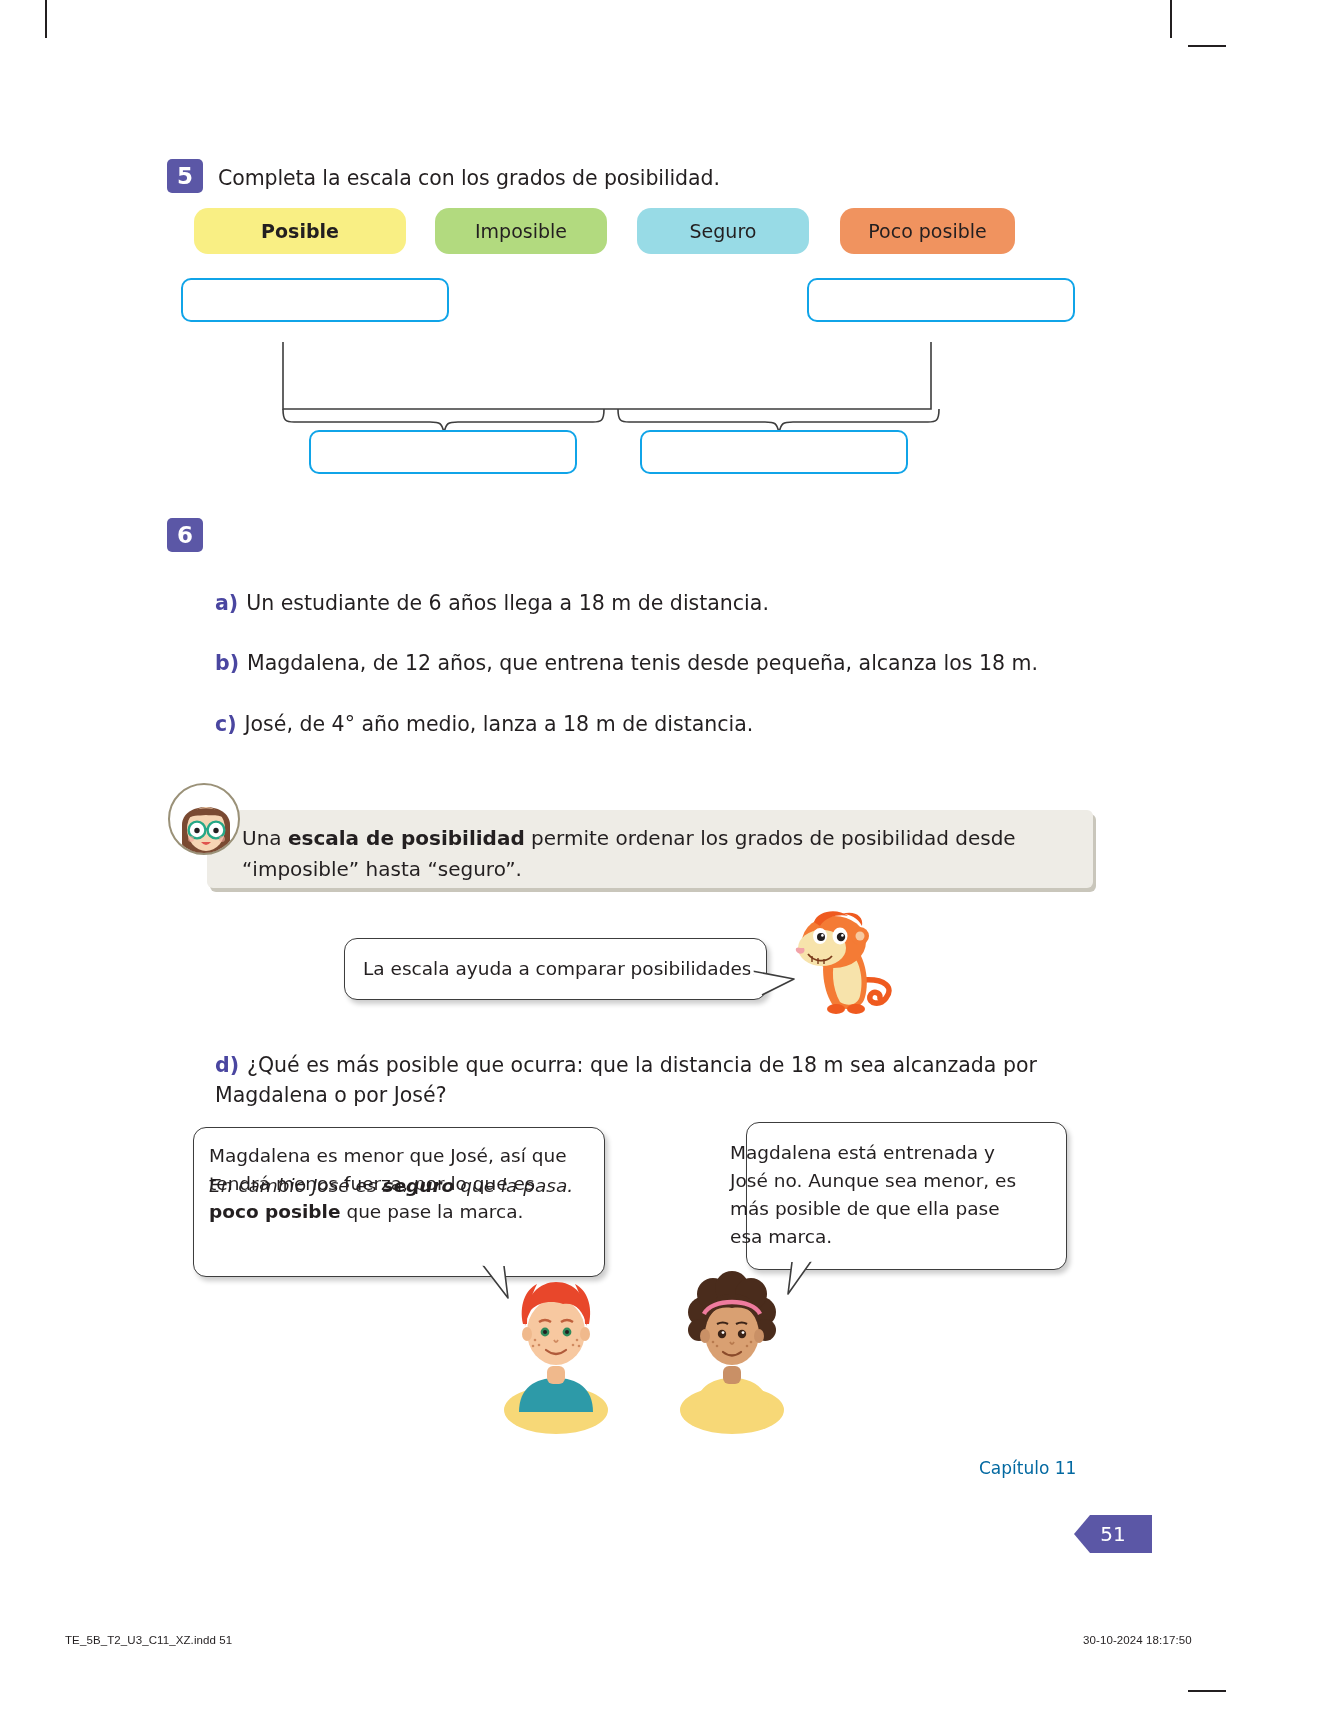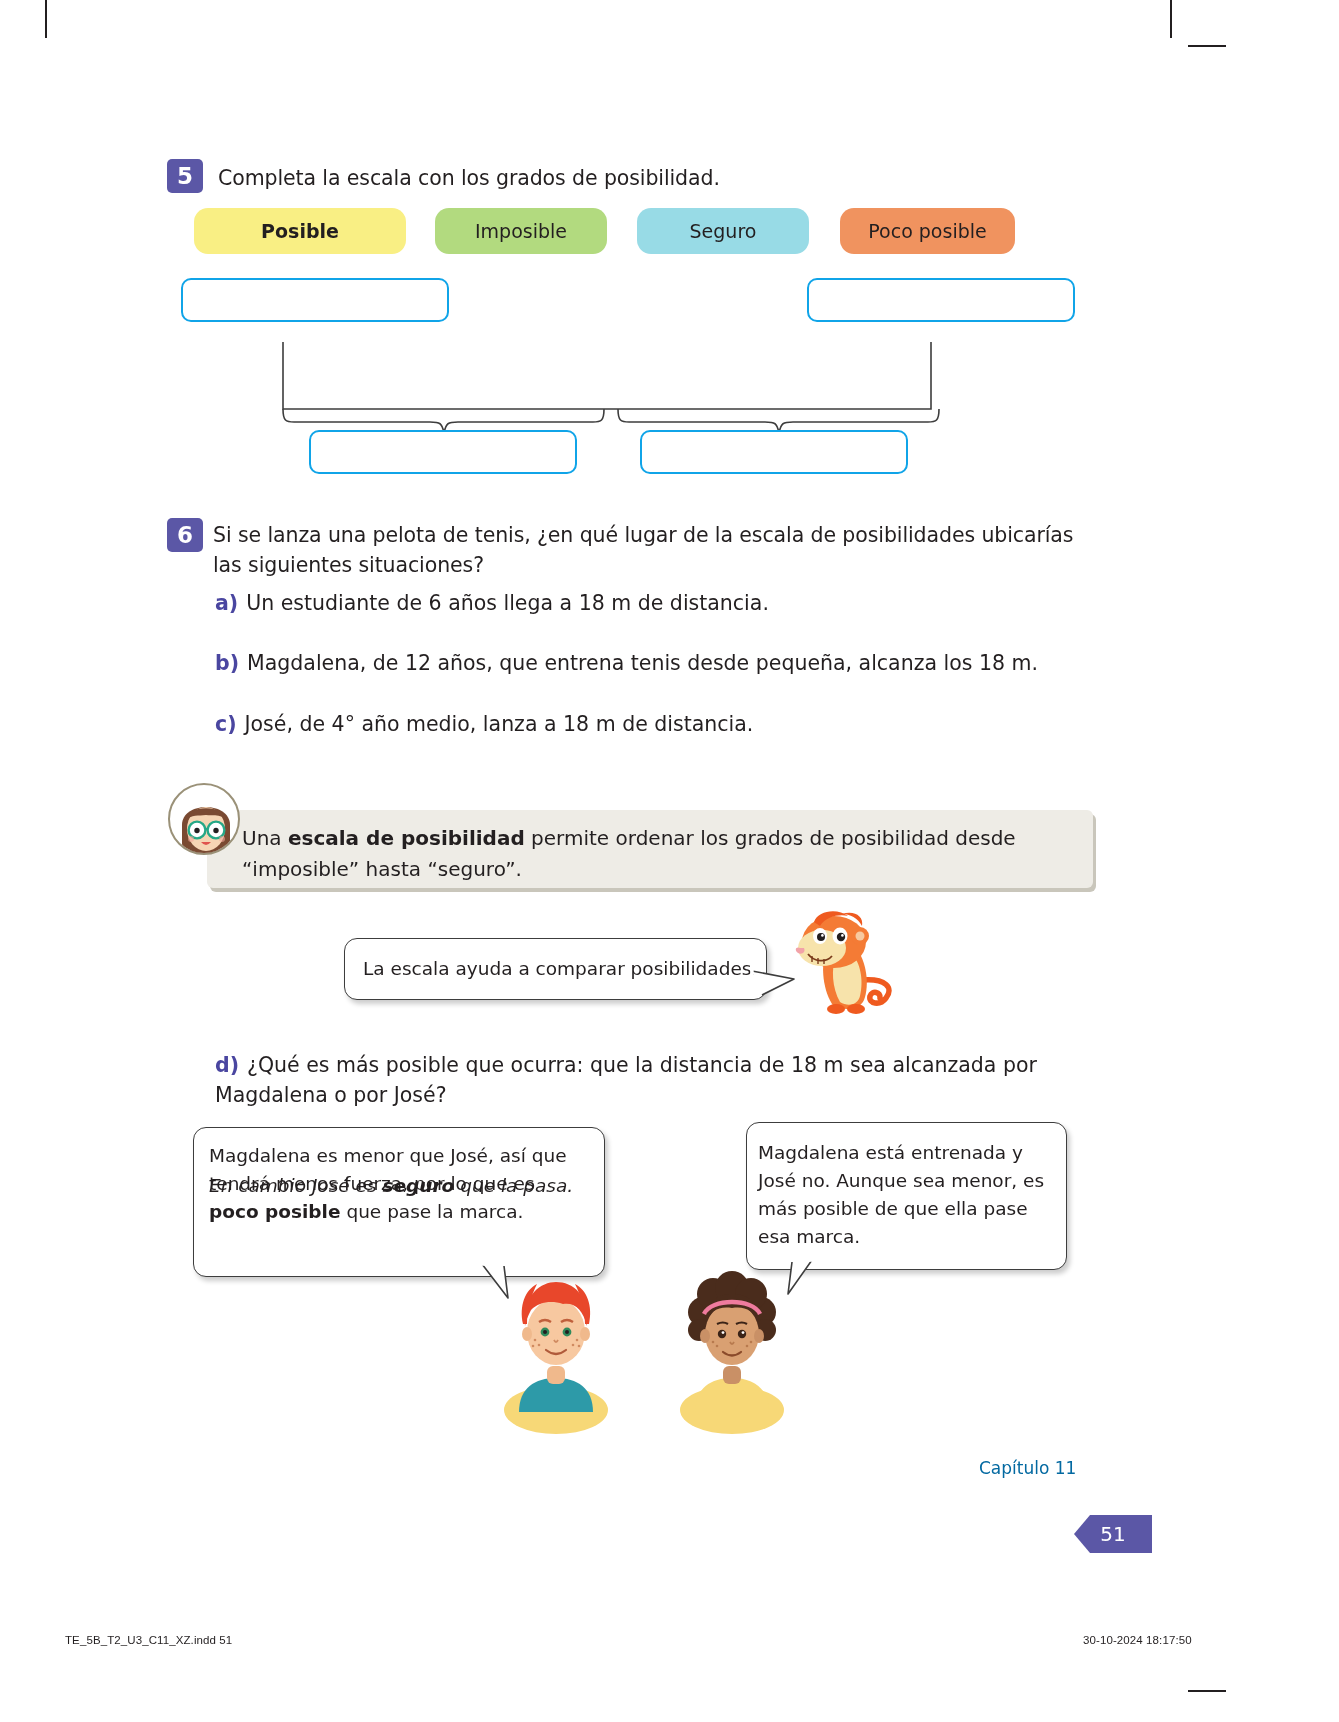--- a/index.html
+++ b/index.html
@@ -164,21 +164,20 @@
       <path d="M 348 78 C 348 90, 351 91, 359 91 L 495 91 C 505 91, 507 92, 509 102
                C 511 92, 513 91, 523 91 L 658 91 C 666 91, 669 90, 669 78" fill="none" stroke="#3d3d3d" stroke-width="1.6" transform="translate(0,-9)"></path>
     </svg>
   </div>
 
   <div class="abox" style="left:309px; top:430px; width:268px; height:44px;"></div>
   <div class="abox" style="left:640px; top:430px; width:268px; height:44px;"></div>
 
   <div class="exnum" style="left:167px; top:518px;">6</div>
 
-  <div class="stem" style="left:213px; top:520px; width:878px;">Si se lanza una pelota de tenis, ¿en qué lugar de la escala de posibilidades ubicarías las siguientes situaciones?</div>
 
   <div class="item" style="left:215px; top:588px; width:880px;">
     <span class="lt">a)</span><span>Un estudiante de 6 años llega a 18 m de distancia.</span>
   </div>
 
   <div class="item" style="left:215px; top:648px; width:880px;">
     <span class="lt">b)</span><span>Magdalena, de 12 años, que entrena tenis desde pequeña, alcanza los 18 m.</span>
   </div>
 
   <div class="item" style="left:215px; top:709px; width:880px;">
@@ -275,21 +274,21 @@
     <span>En cambio José es </span><b>seguro</b><span> que la pasa.</span>
   </div>
   <div style="position:absolute; left:478px; top:1262px; width:50px; height:42px;">
     <svg width="50" height="42" viewBox="0 0 50 42">
       <path d="M4 2 L30 36 L26 4" fill="#ffffff" stroke="#3d3d3d" stroke-width="1.6" stroke-linejoin="round"></path>
       <path d="M3 2 L28 2" stroke="#ffffff" stroke-width="3.6"></path>
     </svg>
   </div>
 
   <div class="bubble" style="left:746px; top:1122px; width:321px; height:148px;"></div>
-  <div class="bubbletext" style="left:758px; top:1139px; width:292px;">Magdalena está entrenada y José no. Aunque sea menor, es más posible de que ella pase esa marca.</div>
+  <div class="bubbletext" style="left:730px; top:1139px; width:292px;">Magdalena está entrenada y José no. Aunque sea menor, es más posible de que ella pase esa marca.</div>
   <div style="position:absolute; left:782px; top:1258px; width:48px; height:42px;">
     <svg width="48" height="42" viewBox="0 0 48 42">
       <path d="M30 2 L6 36 L10 4" fill="#ffffff" stroke="#3d3d3d" stroke-width="1.6" stroke-linejoin="round"></path>
       <path d="M8 2 L31 2" stroke="#ffffff" stroke-width="3.6"></path>
     </svg>
   </div>
 
   <div style="position:absolute; left:497px; top:1270px; width:118px; height:142px;">
     <svg width="118" height="142" viewBox="0 0 118 142">
 

